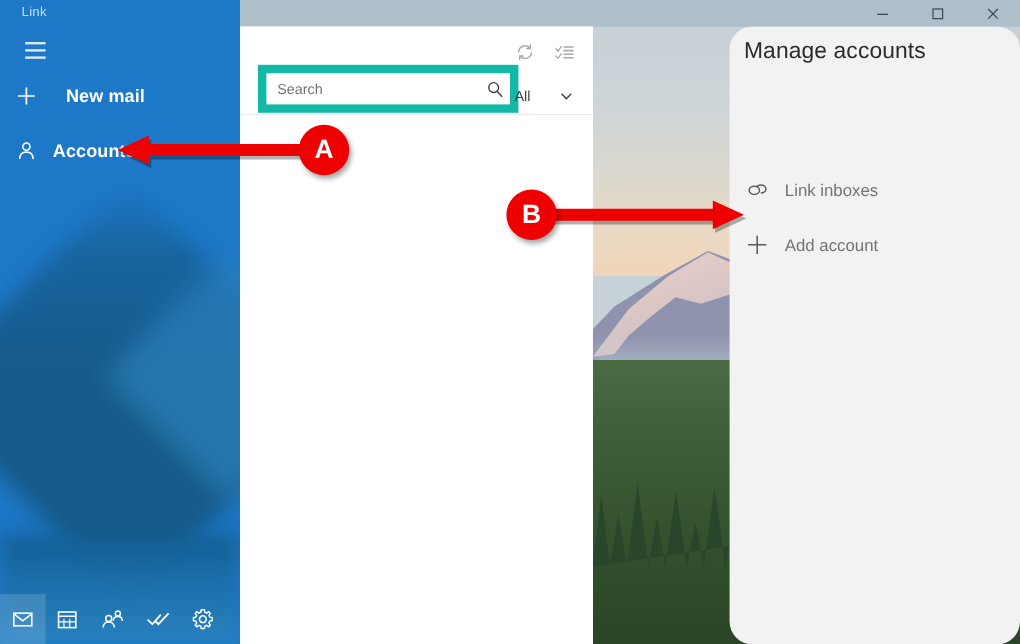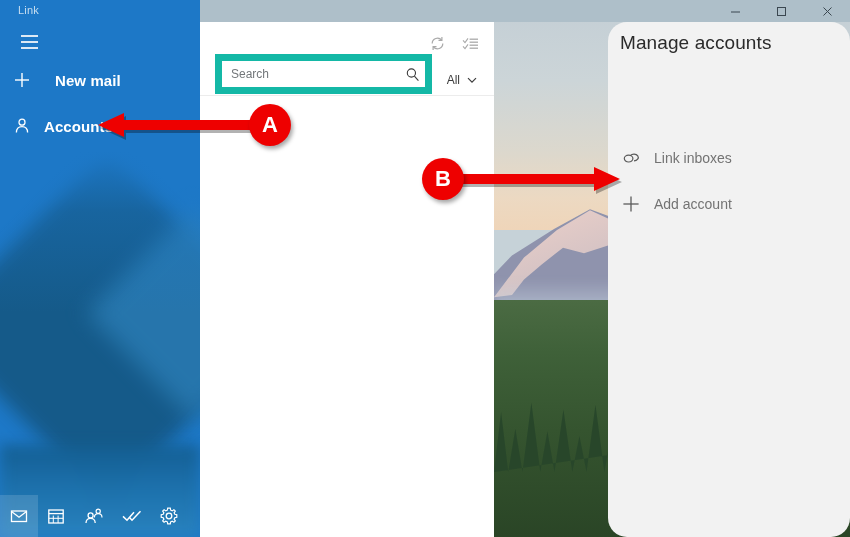--- a/index.html
+++ b/index.html
@@ -178,21 +178,21 @@
   }
   #ic-sync { left: 224px; top: 30px; }
   #ic-select { left: 257px; top: 30px; }
   .filterrow {
     position: absolute;
     left: 0; top: 68px;
     width: 294px; height: 24px;
     display: flex; align-items: center; justify-content: flex-end;
     padding-right: 16px;
     box-sizing: border-box;
-    gap: 6px;
+    gap: 24px;
   }
   .filterrow .flabel {
     font-size: 12px;
     color: #3d3d3d;
   }
   .filterrow .fchev {
     color: #3d3d3d;
     display: flex; align-items: center;
   }
   .listdivider {

